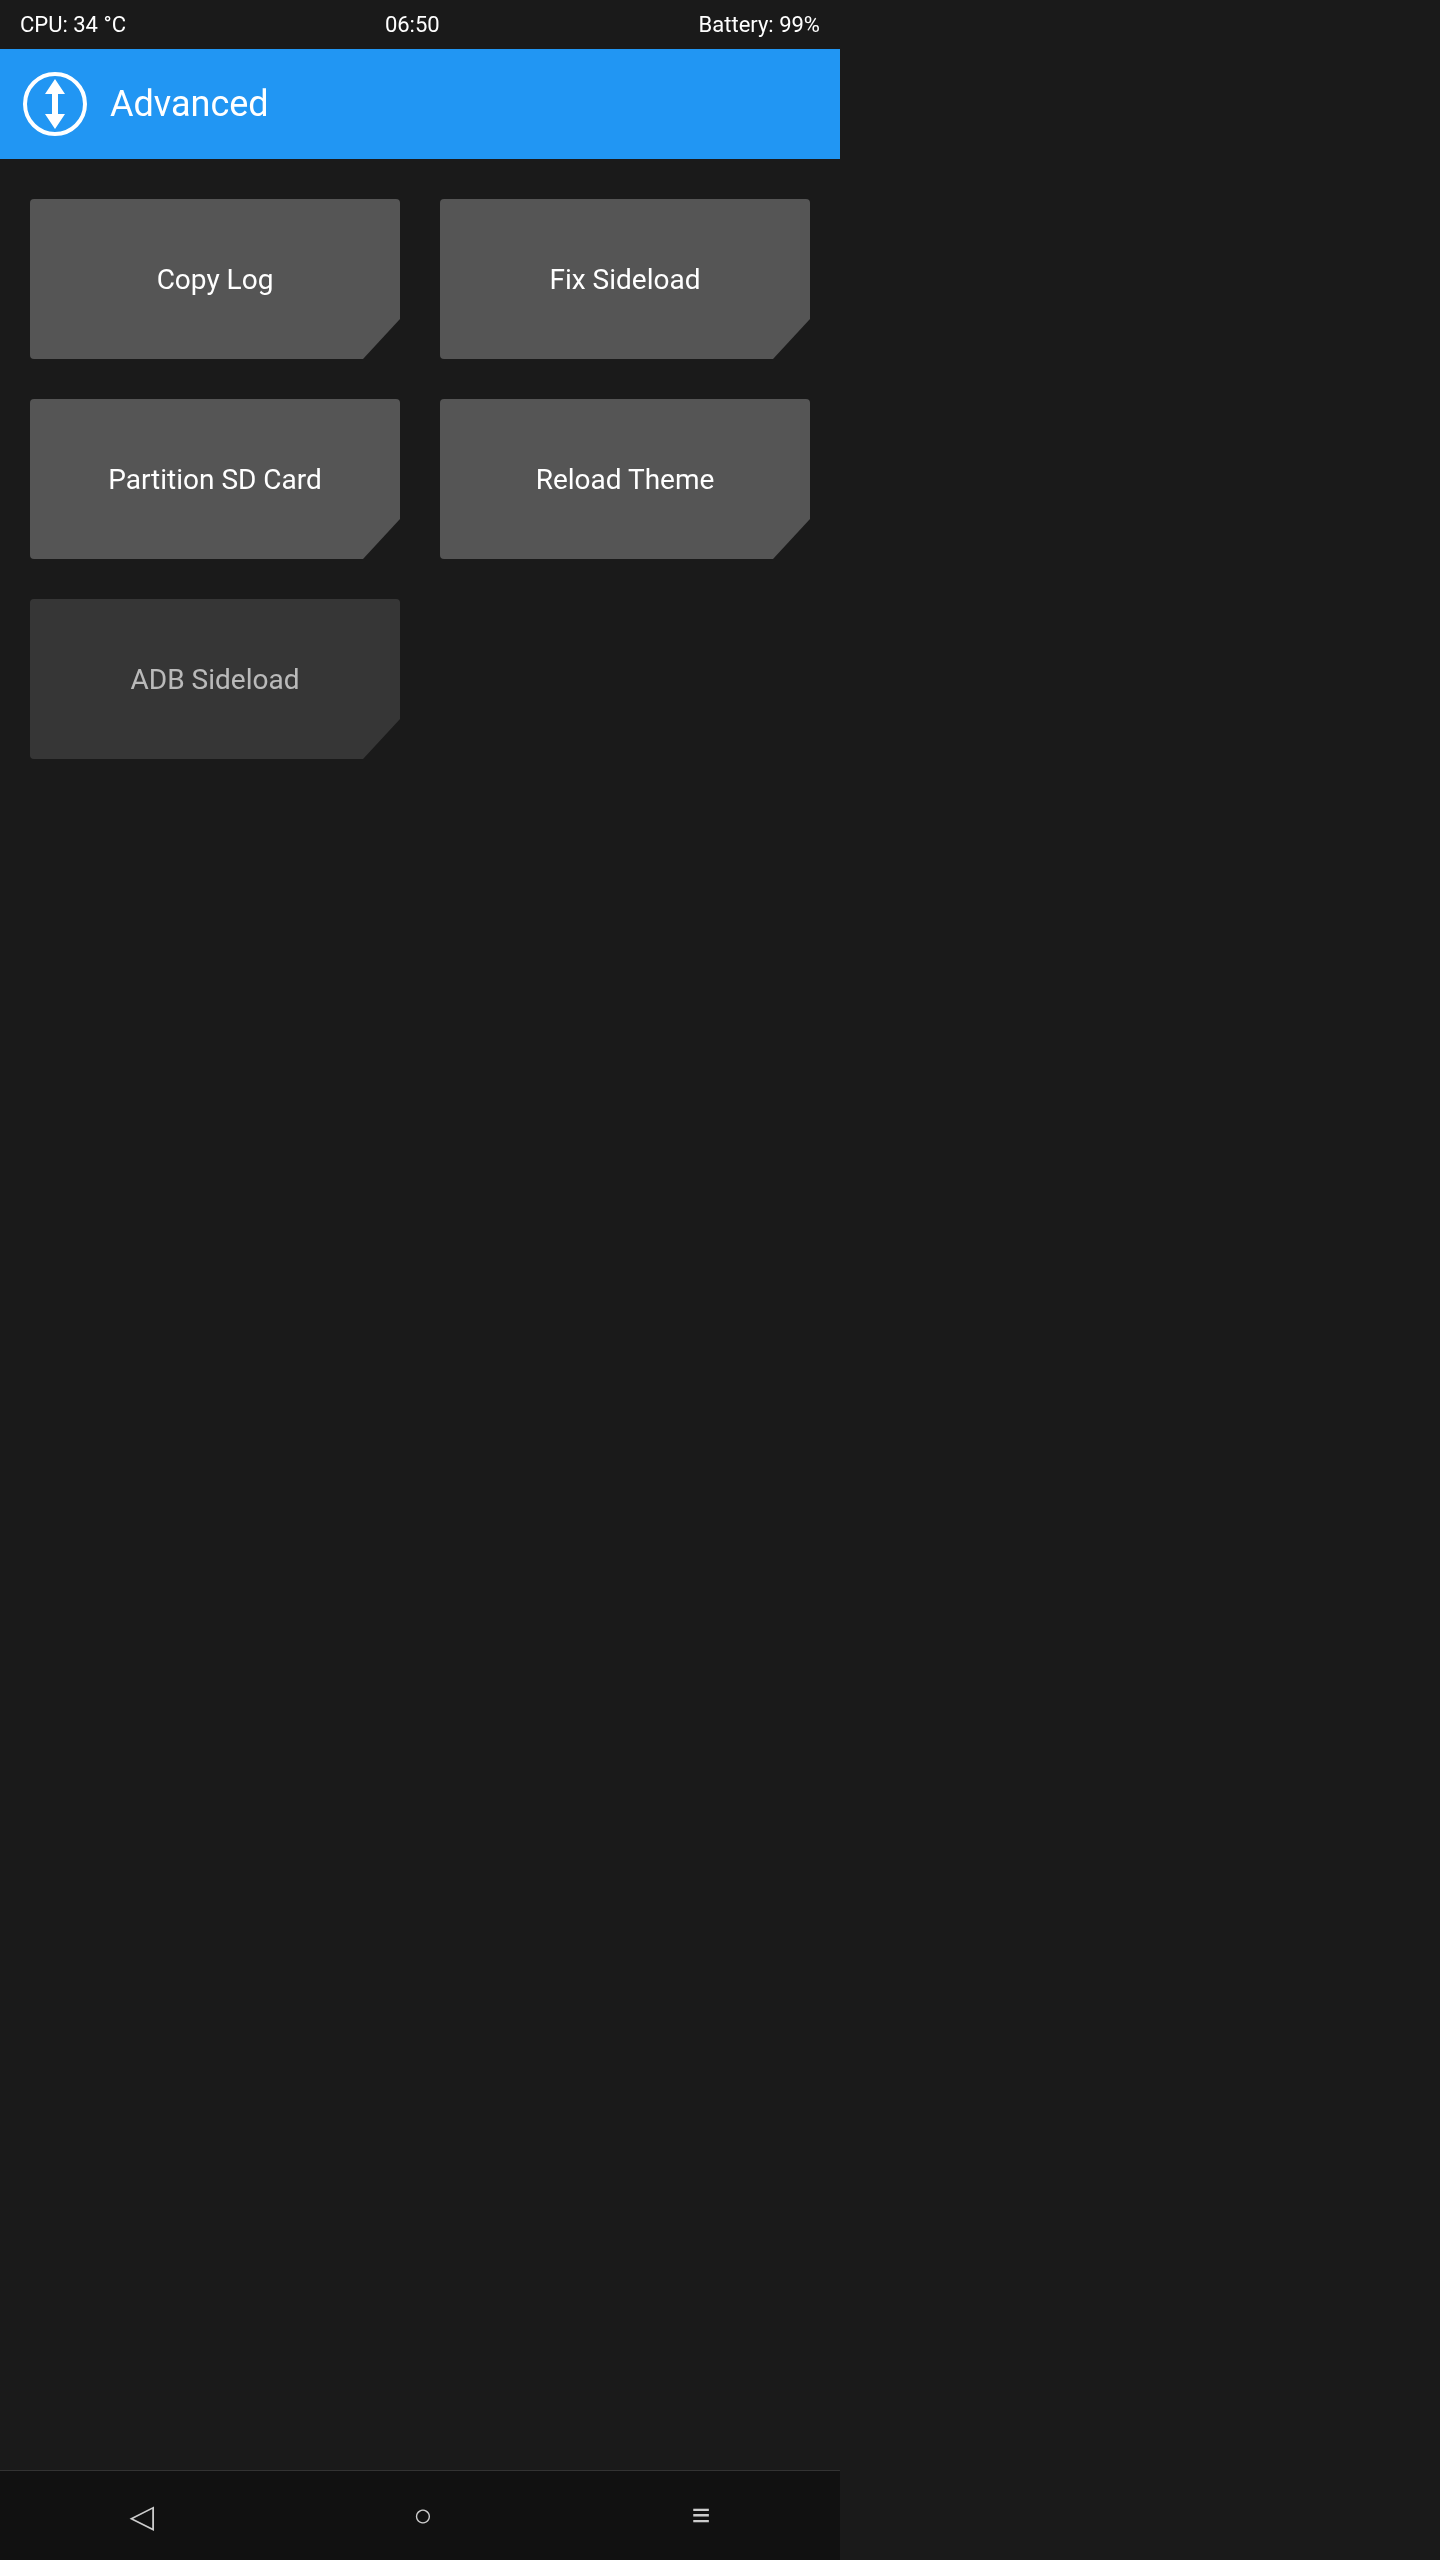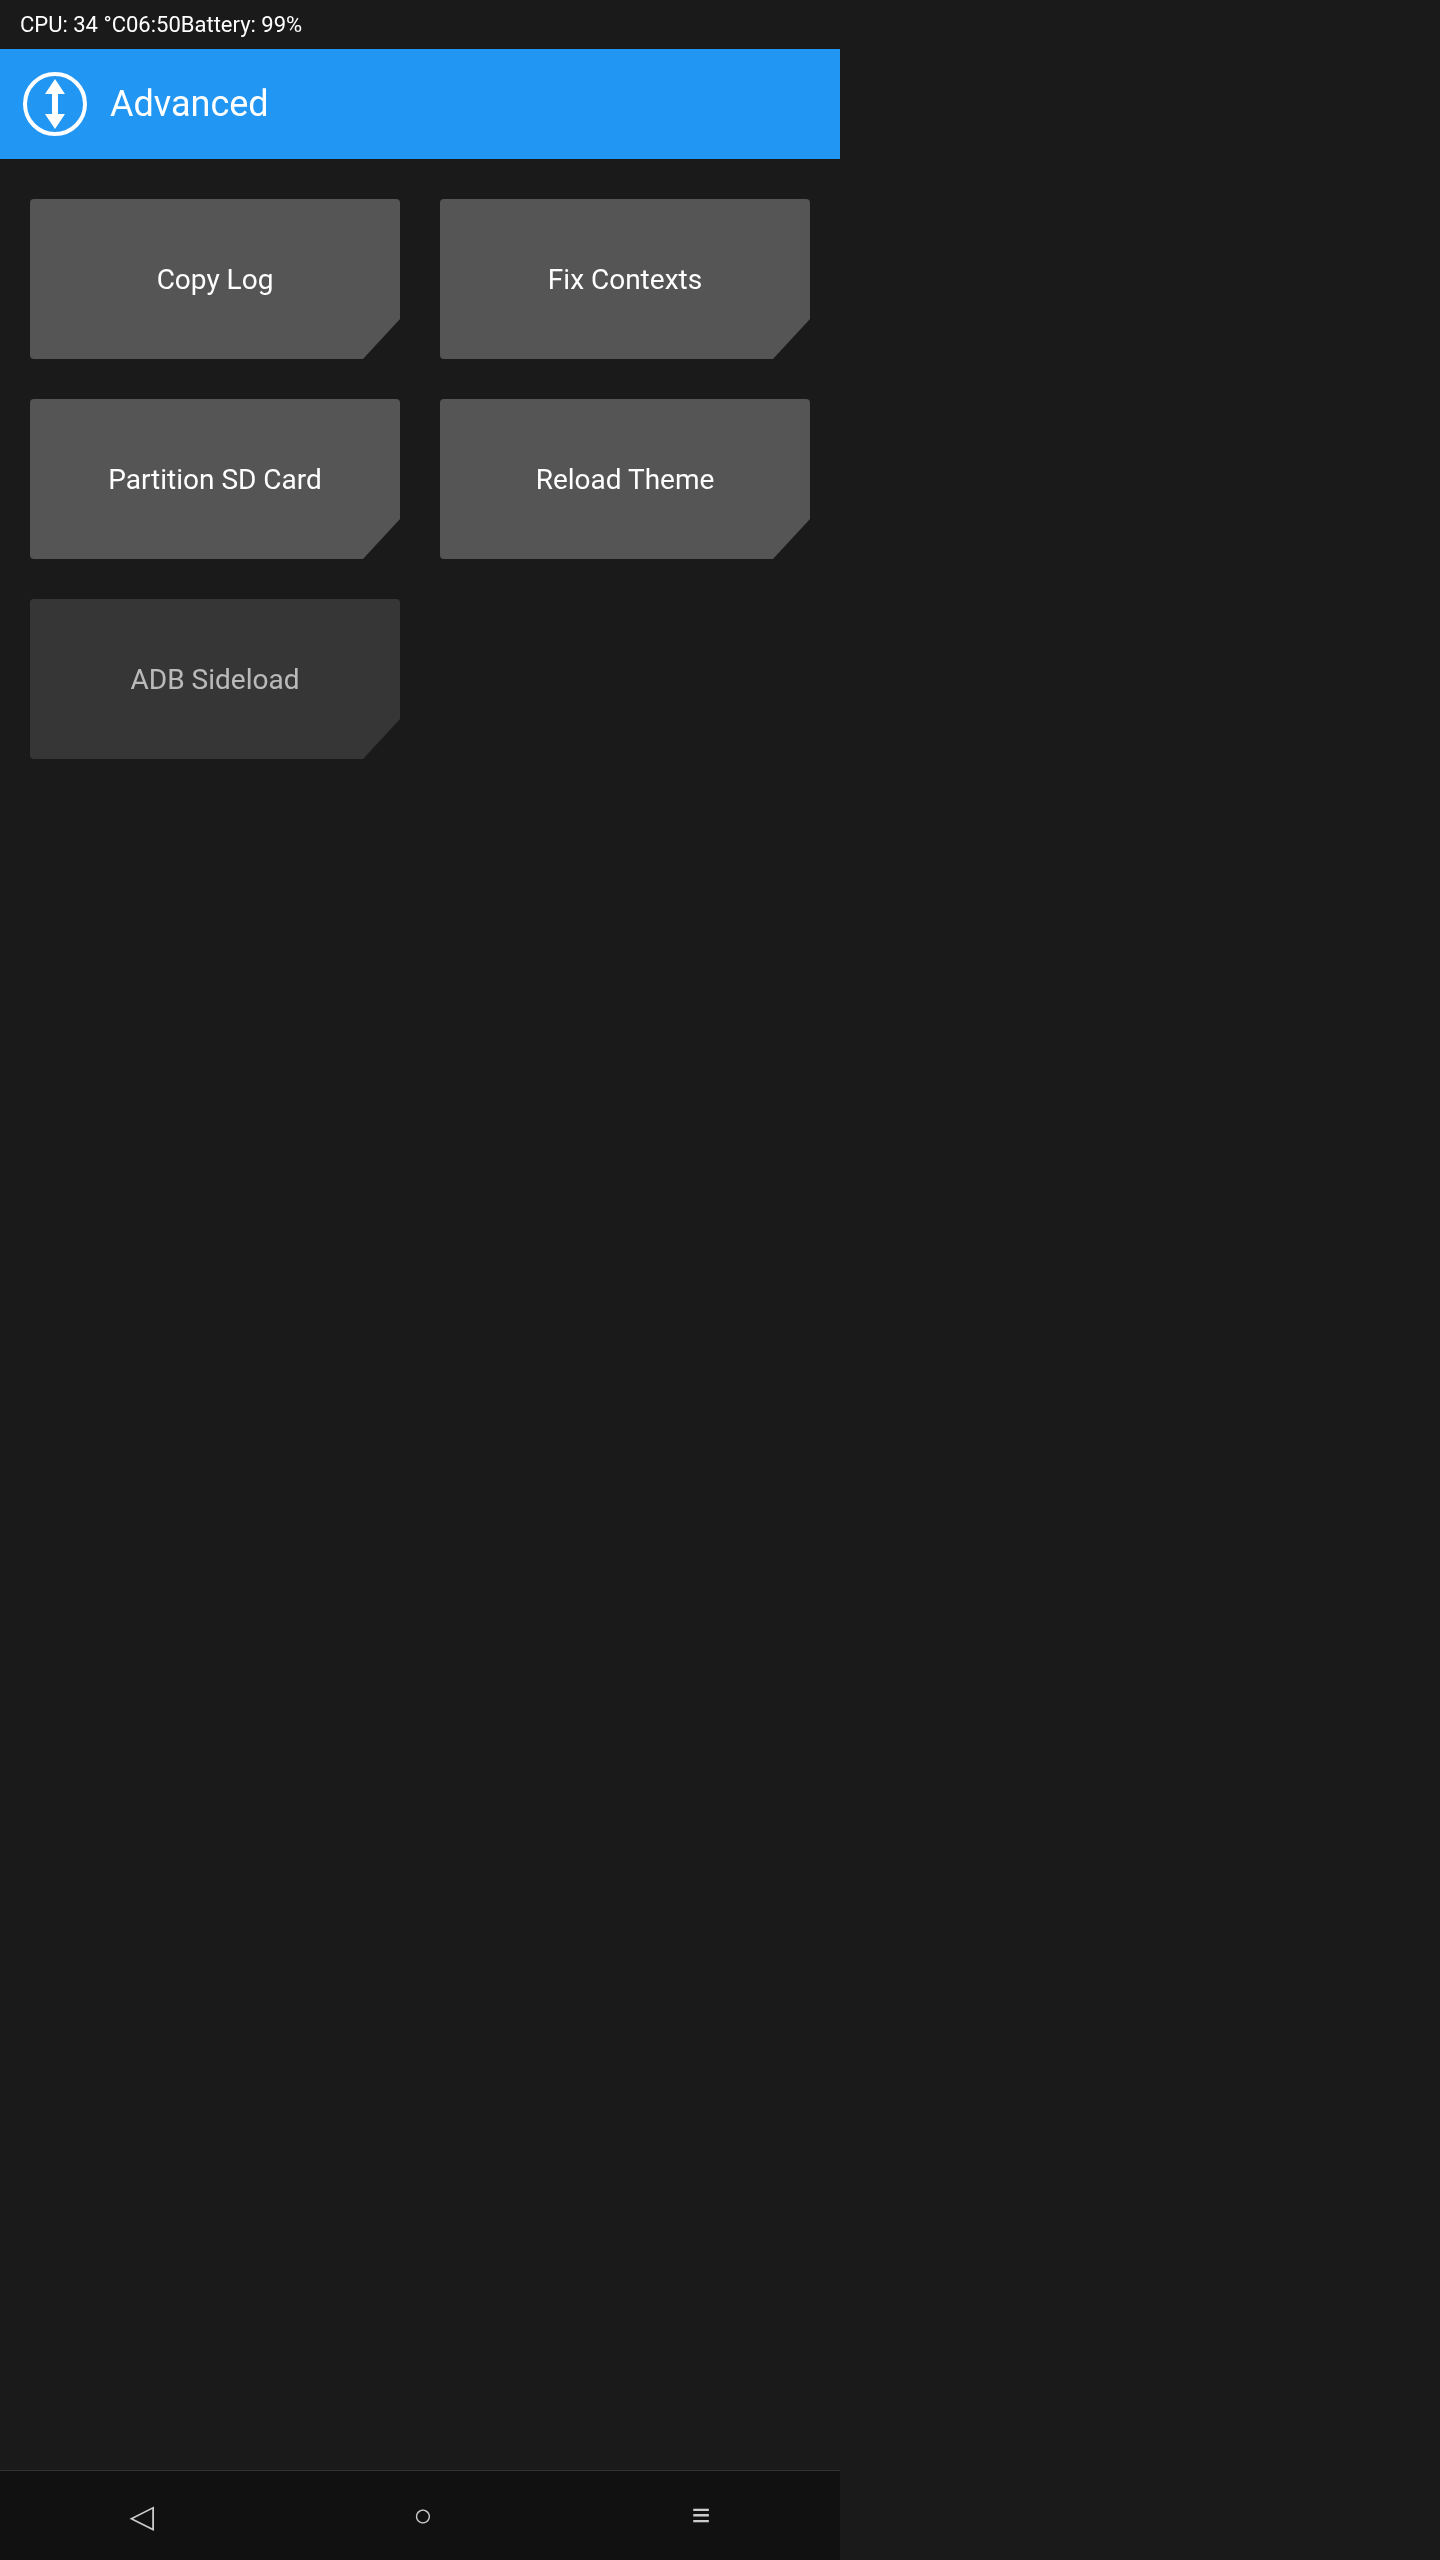--- a/index.html
+++ b/index.html
@@ -15,20 +15,21 @@
       font-family: 'Roboto', Arial, sans-serif;
       display: flex;
       flex-direction: column;
     }
 
     
     .status-bar {
       background-color: #1a1a1a;
       color: #ffffff;
       display: flex;
+      justify-content: space-between;
       align-items: center;
       padding: 12px 20px;
       font-size: 22px;
     }
 
     
     .app-bar {
       background-color: #2196F3;
       display: flex;
       align-items: center;
@@ -129,21 +130,21 @@
 </div>
 
 <div class="main-content">
   <div class="grid">
 
     <div class="btn-card">
       <span class="btn-card-label">Copy Log</span>
     </div>
 
     <div class="btn-card">
-      <span class="btn-card-label">Fix Contexts</span>
+      <span class="btn-card-label">Fix Sideload</span>
     </div>
 
     <div class="btn-card">
       <span class="btn-card-label">Partition SD Card</span>
     </div>
 
 
 
     <div class="btn-card">
       <span class="btn-card-label">Reload Theme</span>

